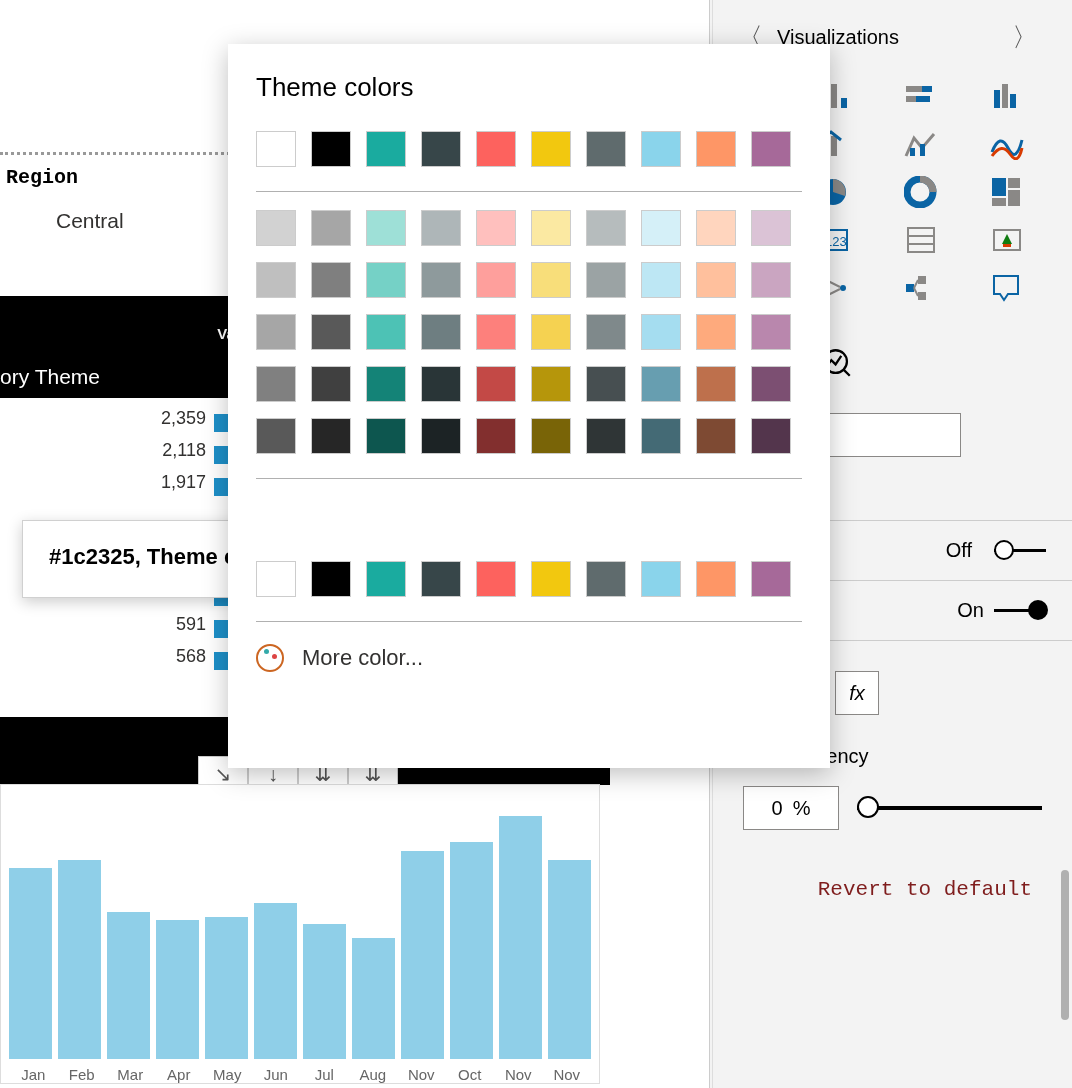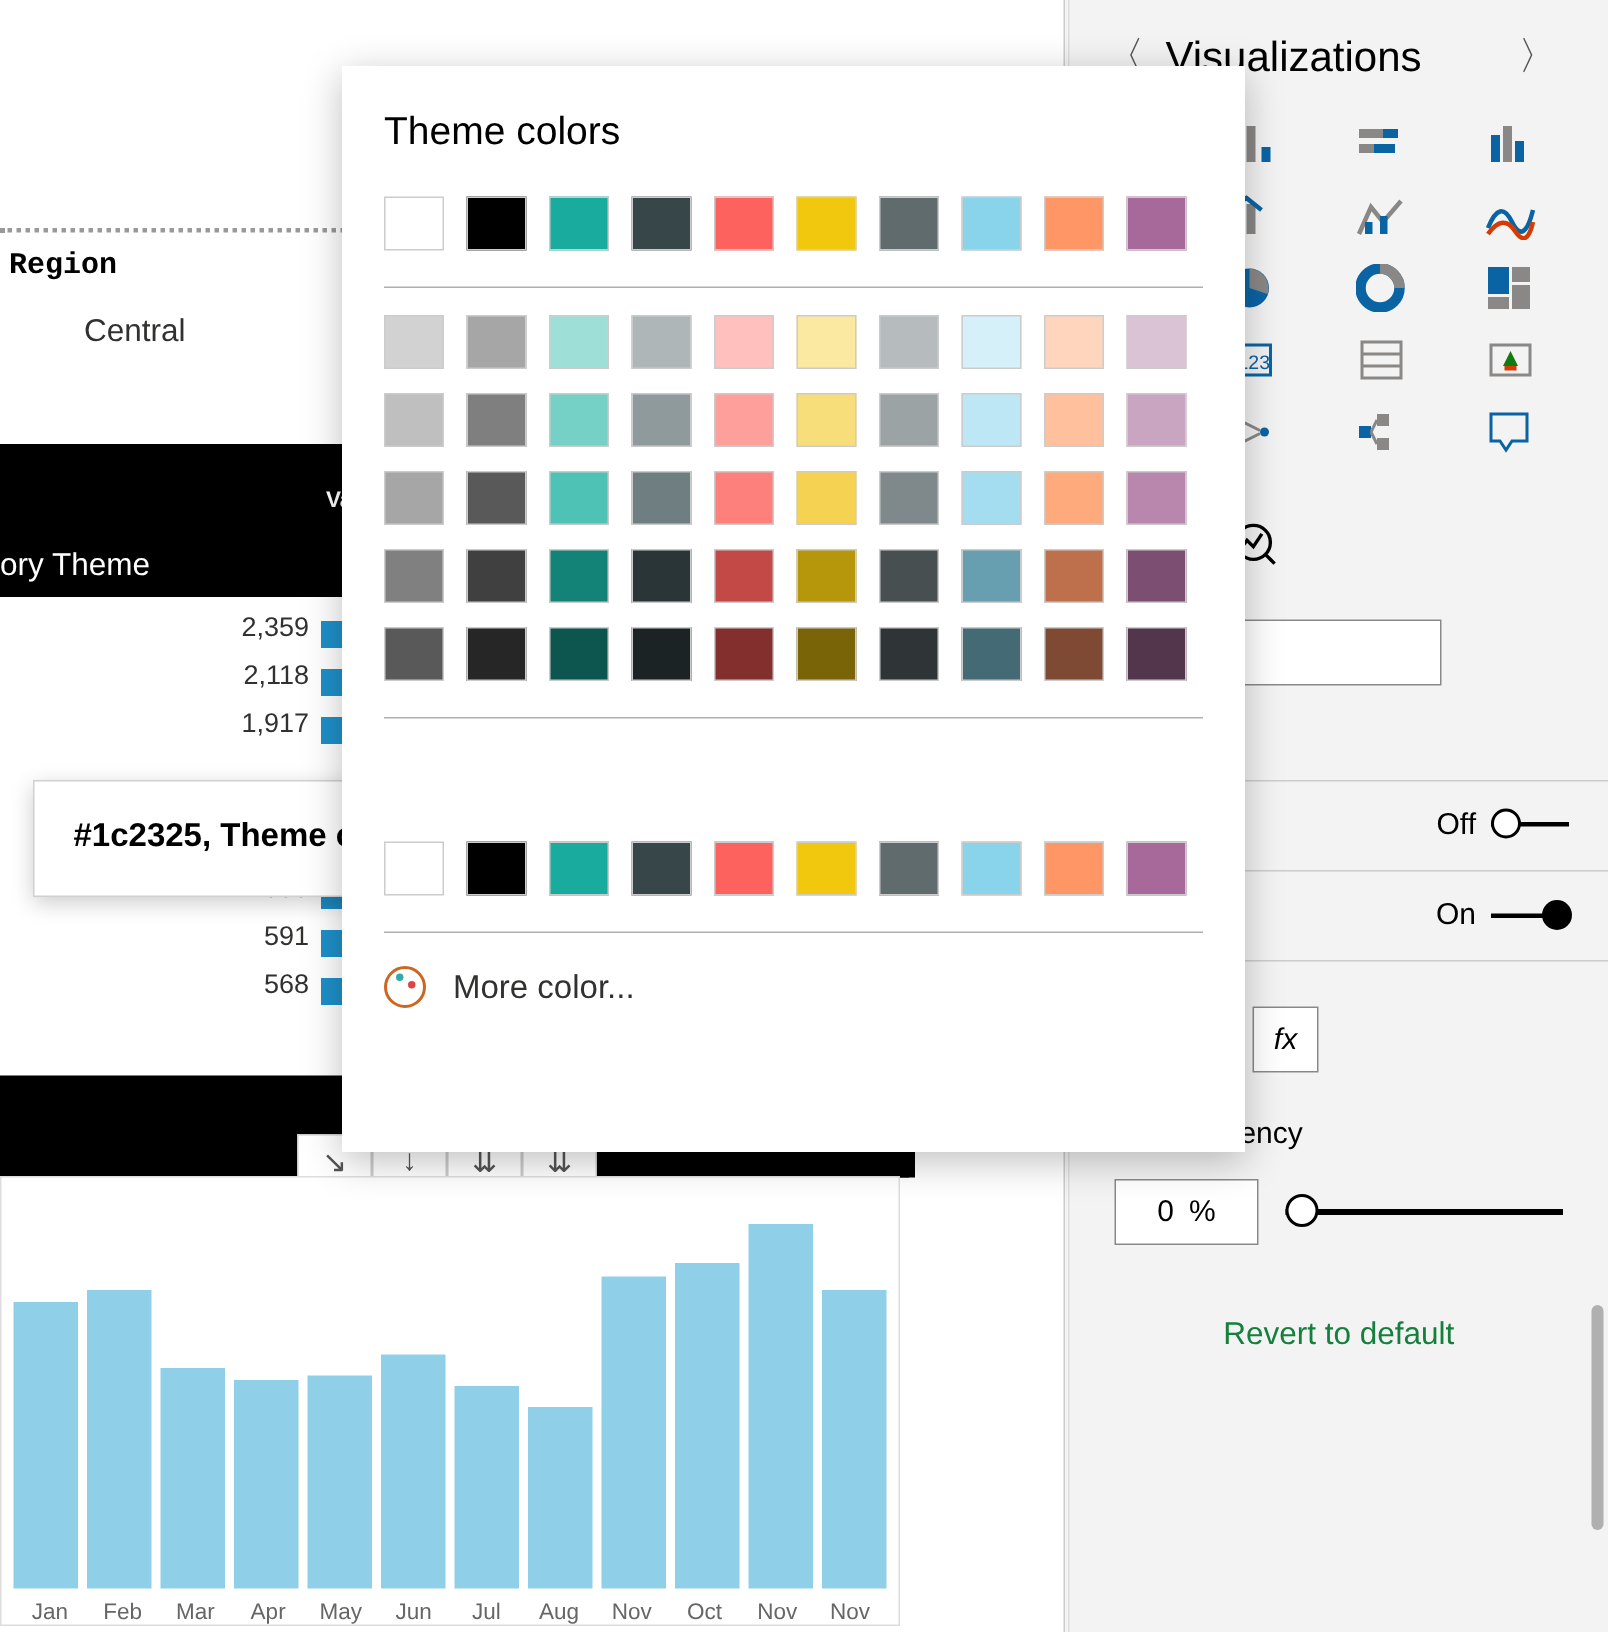--- a/index.html
+++ b/index.html
@@ -43,21 +43,21 @@
 .picker .more { display:flex; align-items:center; gap: 18px; margin-top: 22px; font-size: 22px; color:#323130;}
 .picker .palette-ico { width:28px; height:28px; border-radius:50%; border:2px solid #c62; position:relative;}
 .picker .palette-ico::before{content:""; position:absolute; left:6px; top:3px; width:5px; height:5px; background:#3aa; border-radius:50%;}
 .picker .palette-ico::after{content:""; position:absolute; left:14px; top:8px; width:5px; height:5px; background:#d44; border-radius:50%;}
 .picker-arrow { position:absolute; top:464px; left:210px; width:0; height:0; border-left:10px solid transparent; border-right:10px solid transparent; border-top:12px solid #fff;}
 
 
 .rp { position: absolute; right: 0; top: 0; width: 360px; height: 1088px; background: #f3f3f3; border-left:1px solid #ddd; }
 .rp .hdr { display:flex; align-items:center; padding: 20px 20px 24px 10px; }
 .rp .hdr .chev { font-size: 26px; color:#555; padding: 0 14px; }
-.rp .hdr h3 { font-size: 28px; font-weight: 400; flex:1; }
+.rp .hdr h3 { font-size: 20px; font-weight: 400; flex:1; }
 .rp .viz-grid { padding: 0 16px 0 16px; display:grid; grid-template-columns: repeat(4, 1fr); gap: 14px 20px; }
 .rp .vico { width:36px; height:34px; display:flex; align-items:center; justify-content:center; }
 .rp .vico svg { width:34px; height:32px; }
 .rp .tabs { display:flex; gap: 32px; padding: 38px 0 0 4px; margin-left: 28px;}
 .rp .tab { width:40px; height:40px; display:flex; align-items:center; justify-content:center; position:relative;}
 .rp .tab.active::after { content:""; position:absolute; bottom:-12px; left:-4px; width:56px; height:5px; background:#f2c811;}
 .rp .search { margin: 30px 0 0 20px; width: 228px; height: 44px; border:1px solid #8a8886; background:#fff; display:flex; align-items:center; padding: 0 10px; font-size:20px; color:#333;}
 .rp .exp { padding: 22px 20px 0 20px; font-size: 20px; color:#323130; border-bottom: 1px solid #ccc; padding-bottom: 18px;}
 .rp .proprow { display:flex; align-items:center; padding: 18px 22px; border-bottom: 1px solid #ccc; font-size:20px; justify-content: space-between;}
 .rp .toggle { width:56px; height:22px; position: relative;}
@@ -66,21 +66,21 @@
 .rp .toggle.on .knob { border:0; background:#000; left: 34px; }
 .rp .toggle.off .knob { left: 0; }
 .rp .colorbtn { width: 78px; height: 44px; border:1px solid #8a8886; background:#fff; display:flex; align-items:center; justify-content:center; gap:8px; }
 .rp .colorbtn .cbox { width:22px; height:22px; border:1px solid #8a8886;}
 .rp .fxbtn { width: 44px; height:44px; border:1px solid #8a8886; background:#fff; display:flex; align-items:center; justify-content:center; font-style:italic; font-size:20px;}
 .rp .trlabel { padding: 30px 0 0 34px; font-size: 20px;}
 .rp .trrow { display:flex; align-items:center; gap: 18px; padding: 18px 30px;}
 .rp .trinput { width:96px; height:44px; border:1px solid #8a8886; background:#fff; display:flex; align-items:center; justify-content:center; gap:10px; font-size:20px;}
 .rp .slider { flex:1; height: 4px; background:#000; position:relative;}
 .rp .slider .sknob { position:absolute; left:0; top:-10px; width:22px; height:22px; border-radius:50%; background:#fff; border:2px solid #000;}
-.rp .revert { text-align: center; padding: 30px 40px; color:#15803d; font-size: 21px;}
+.rp .revert { text-align: right; padding: 30px 40px; color:#7f1d1d; font-size: 21px; font-family: Liberation Mono, monospace;}
 .scrollbar { position:absolute; right:3px; top: 870px; width:8px; height: 150px; background:#b0b0b0; border-radius:4px; }
 </style>
 </head>
 <body>
 
 <div class="canvas">
   <div class="dotted"></div>
   <div class="slicer-title">Region</div>
   <div class="slicer-value">Central</div>
 
@@ -409,21 +409,21 @@
   </div>
 
   <div class="search">
       <span>rch</span>
     </div>
 
   <div class="exp"><span>ea</span></div>
 
   <div class="proprow">
     <span></span>
-    <div style="display:flex;align-items:flex-start; gap:10px;">
+    <div style="display:flex;align-items:flex-end; gap:22px;">
       <span>Off  </span>
       <div class="toggle off">
           <div class="track"></div>
           <div class="knob"></div>
         </div>
     </div>
   </div>
 
   <div class="proprow">
     <span>ou...</span>

